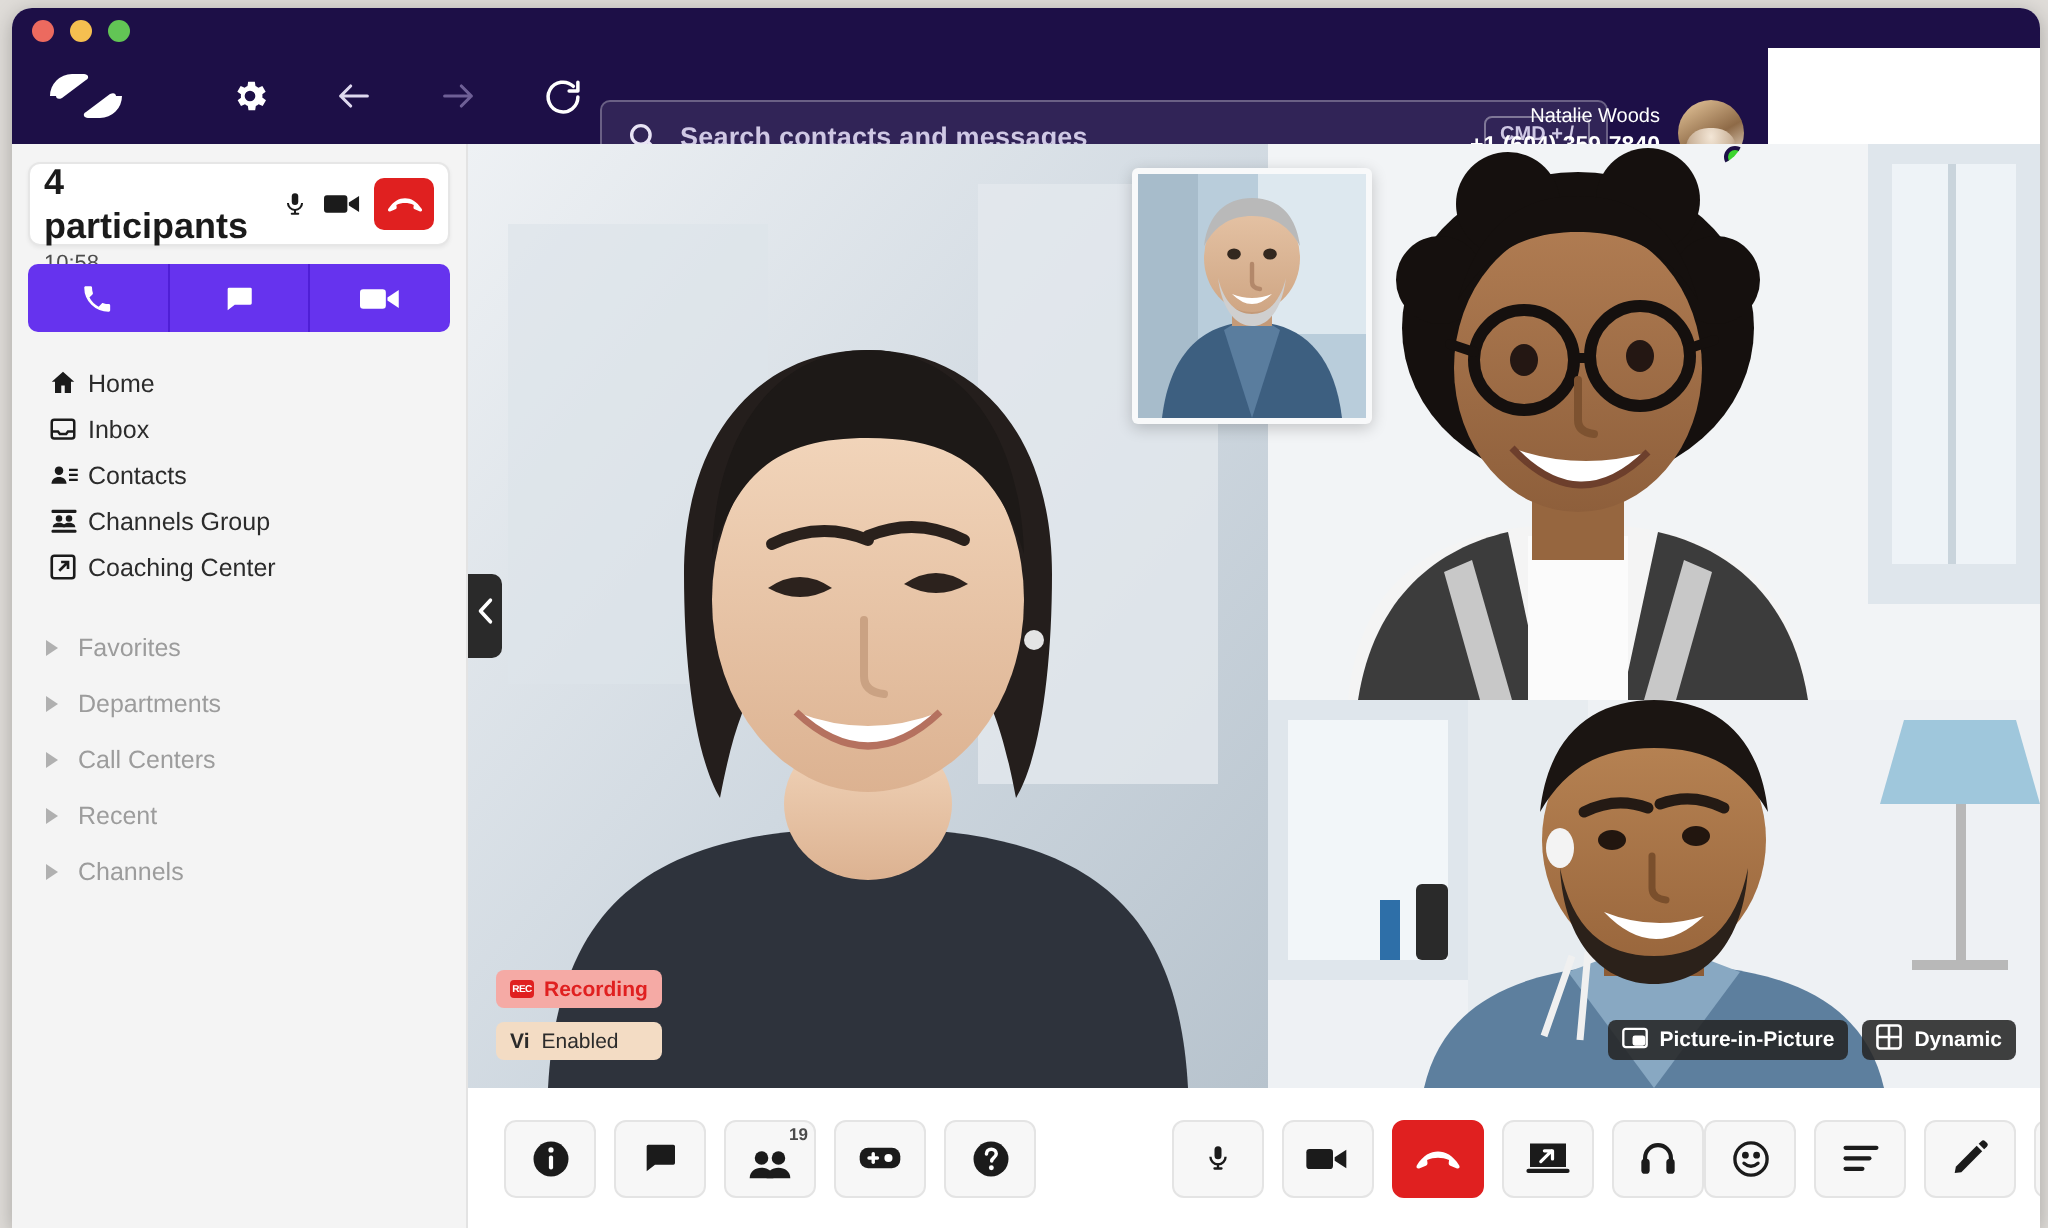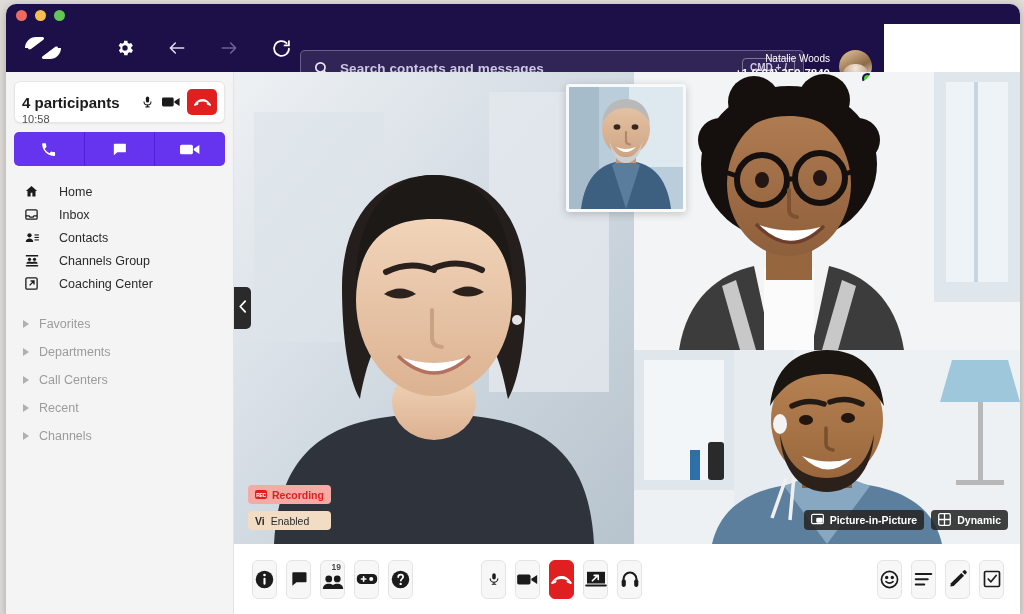--- a/index.html
+++ b/index.html
@@ -100,21 +100,21 @@
     border-right: 1px solid #e3e3e3;
   }
   .call-card {
     margin: 9px 8px 0 8px;
     background: #fff; border: 1px solid #e6e6e6;
     border-radius: 6px; height: 42px;
     display: flex; align-items: center; padding: 0 7px;
     box-shadow: 0 1px 2px rgba(0,0,0,0.06);
   }
   .call-meta { flex: 1; line-height: 1.2; }
-  .call-title { font-size: 15px; font-weight: bold; color: #1b1b1b; margin-top: 16px; }
+  .call-title { font-size: 18px; font-weight: bold; color: #1b1b1b; margin-top: 16px; }
   .call-time { font-size: 11px; color: #4d4d4d; margin-top: 1px; }
   .mini-ico { width: 20px; height: 20px; margin-left: 4px; display:flex; align-items:center; justify-content:center; cursor:pointer;}
   .hangup-sm {
     width: 30px; height: 26px; background: #e02020; border-radius: 5px;
     display: flex; align-items: center; justify-content: center;
     margin-left: 6px; cursor: pointer;
   }
 
   .action-row {
     margin: 9px 8px 0 8px; height: 34px;
@@ -126,21 +126,21 @@
     cursor: pointer; border-right: 1px solid #4f1fd6;
   }
   .action-btn:last-child { border-right: none; }
 
   .nav { margin-top: 14px; }
   .nav-item {
     height: 23px; display: flex; align-items: center;
     padding-left: 18px; cursor: pointer; margin-bottom: 0;
   }
   .nav-ico { width: 18px; display: flex; align-items: center; justify-content: flex-start; }
-  .nav-label { font-size: 12.5px; color: #2b2b2b; margin-left: 17px; }
+  .nav-label { font-size: 12.5px; color: #2b2b2b; margin-left: 2px; }
   .nav-gap { height: 15px; }
   .grp {
     height: 28px; display: flex; align-items: center;
     padding-left: 17px; cursor: pointer;
   }
   .caret {
     width: 0; height: 0; margin-right: 10px;
     border-left: 6px solid #b0b0b0;
     border-top: 4.5px solid transparent;
     border-bottom: 4.5px solid transparent;
@@ -203,21 +203,21 @@
     position: absolute; left: 228px; top: 540px;
     width: 786px; height: 70px;
     background: rgba(255,255,255,0.94);
     display: flex; align-items: center;
   }
   .tb-group { display: flex; gap: 9px; }
   .tb-left { margin-left: 18px; }
   .tb-mid { margin-left: 68px; }
   .tb-right { margin-left: auto; margin-right: 16px; }
   .tb-btn {
-    width: 25px; height: 39px; border-radius: 6px;
+    width: 46px; height: 39px; border-radius: 6px;
     background: #f7f7f7; border: 1px solid #e4e4e4;
     display: flex; align-items: center; justify-content: center;
     cursor: pointer; position: relative;
   }
   .tb-btn.danger { background: #e02020; border-color: #e02020; }
   .tb-badge {
     position: absolute; top: 1px; right: 3px;
     font-size: 8.5px; color: #4a4a4a; font-weight: bold;
   }
 </style>

